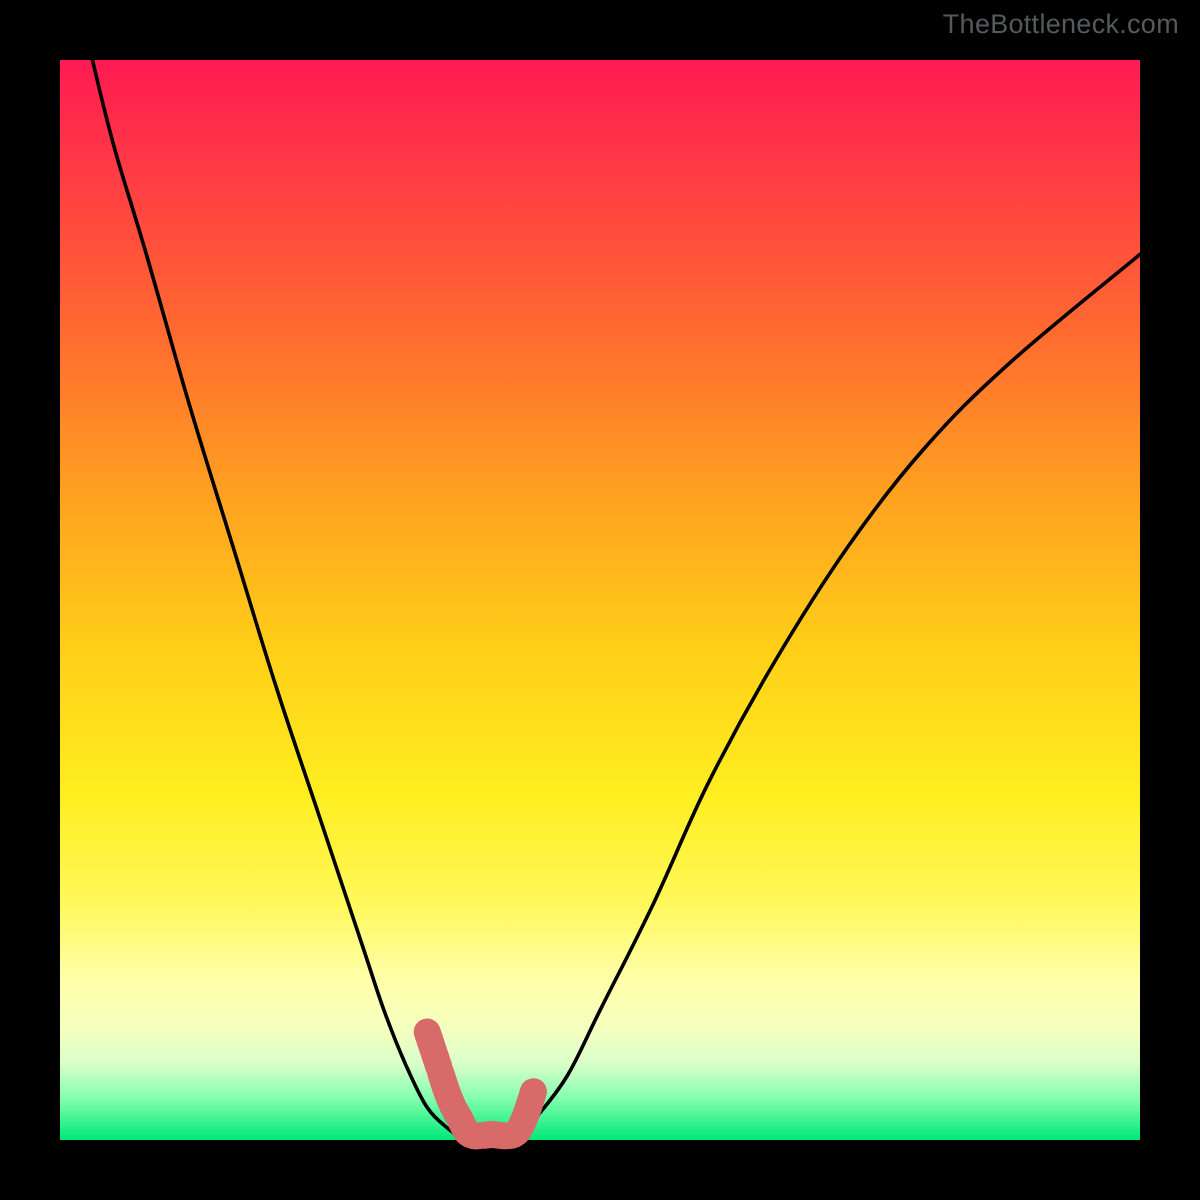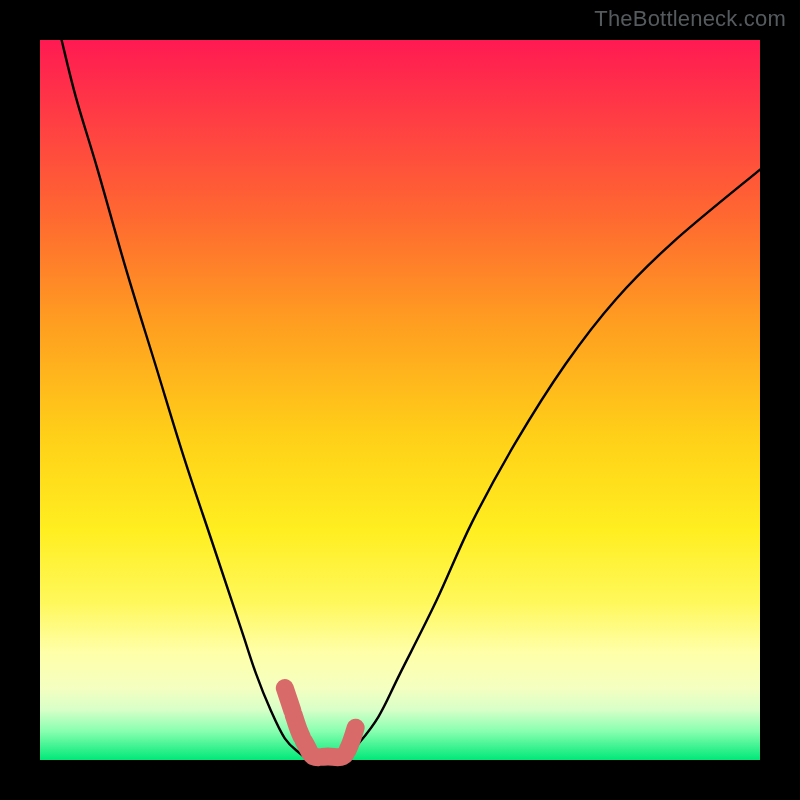--- a/index.html
+++ b/index.html
@@ -37,21 +37,21 @@
       #f4ffc0 90%,
       #d8ffc8 93%,
       #88ffb0 96%,
       #00e878 100%);
   }
   .watermark {
     position: absolute;
     top: 6px;
     right: 14px;
     color: #555a5d;
-    font-size: 22px;
+    font-size: 18px;
     font-weight: 500;
     letter-spacing: 0.2px;
   }
   svg.curves {
     position: absolute;
     left: 0;
     top: 0;
     width: 720px;
     height: 720px;
     overflow: visible;

